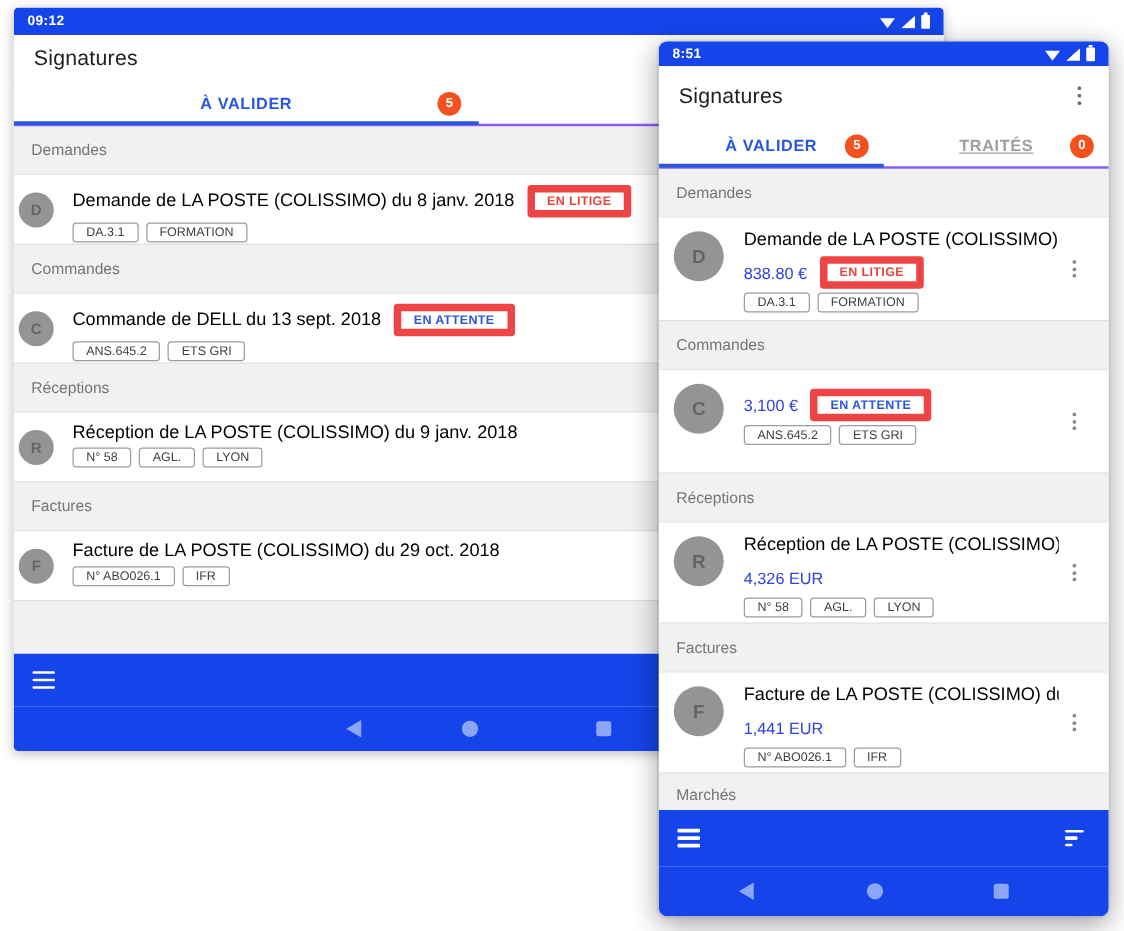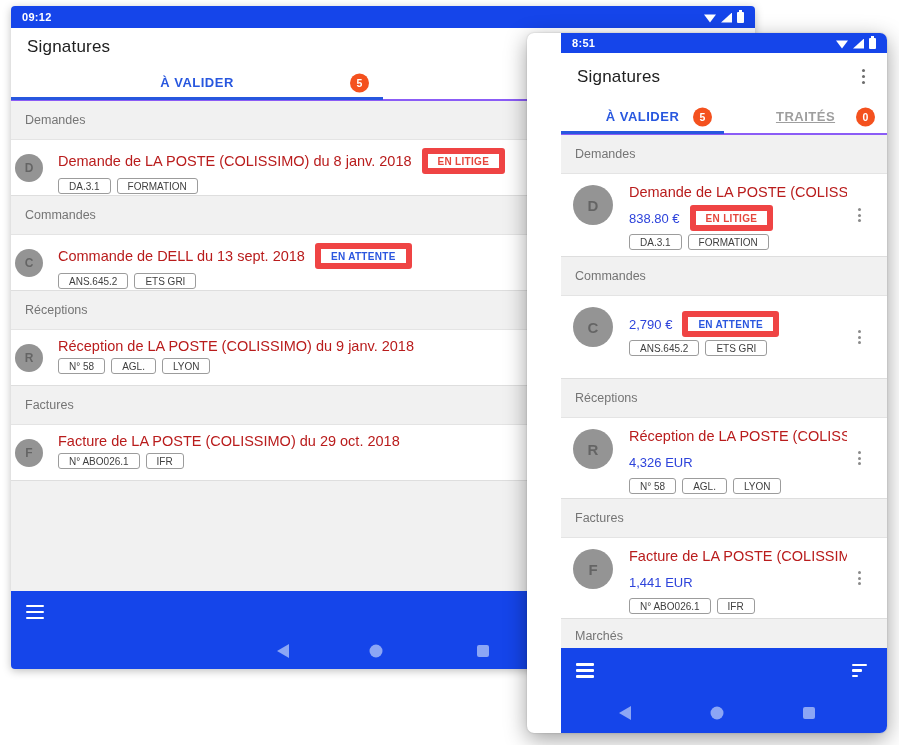--- a/index.html
+++ b/index.html
@@ -12,24 +12,24 @@
     --tab-blue:#2857DF;
     --badge:#F4511E;
     --amount:#2D43DB;
     --red:#E5473D;
     --chip-blue:#2A56DF;
     --nav-icon:#8CA6F5;
     --gray-bg:#F1F1F1;
   }
 
   .device { position:absolute; background:#fff; overflow:hidden; display:flex; flex-direction:column; }
-  #left-device  { left:11px; top:6px;  width:744px; height:663px; border-radius:4px;
+  #left-device  { left:11px; top:6px;  width:744px; height:595px; border-radius:4px;
                   box-shadow:0 2px 9px rgba(0,0,0,.25); z-index:1; }
   #right-device { left:527px; top:33px; width:360px; height:700px; border-radius:7px;
-                  box-shadow:0 6px 22px rgba(0,0,0,.38), 0 0 2px rgba(0,0,0,.2); z-index:2;padding-left:34px; }
+                  box-shadow:0 6px 22px rgba(0,0,0,.38), 0 0 2px rgba(0,0,0,.2); z-index:2; }
 
   
   .statusbar { background:var(--primary); color:#fff; display:flex; align-items:center;
                padding:0 11px; font-size:11px; font-weight:bold; letter-spacing:.3px; flex:none; }
   #left-device  .statusbar { height:22px; }
   #right-device .statusbar { height:20px; }
   .sb-spacer { flex:1; }
   .sb-icons { display:flex; align-items:flex-end; gap:5px; }
   .wifi    { width:12px; height:9px;  background:#fff; clip-path:polygon(0 12%,100% 12%,50% 100%); }
   .signal  { width:11px; height:10px; background:#fff; clip-path:polygon(100% 0,100% 100%,0 100%); }
@@ -69,21 +69,21 @@
   #right-device .card { padding:10px 40px 0 68px; }
   #right-device .card.h84 { height:84px; }
   #right-device .card.h82 { height:82px; }
 
   .avatar { position:absolute; border-radius:50%; background:#949494; color:rgba(0,0,0,.32);
             display:flex; align-items:center; justify-content:center; font-weight:bold; }
   #left-device  .avatar { left:4px; top:50%; transform:translateY(-50%); width:28px; height:28px; font-size:12px; }
   #right-device .avatar { left:12px; top:11px; width:40px; height:40px; font-size:15px; }
 
   .row1 { display:flex; align-items:center; gap:10px; }
-  .card-title { font-size:14.5px; color:#b91c1c; white-space:nowrap; overflow:hidden; }
+  .card-title { font-size:14.5px; color:#000000; white-space:nowrap; overflow:hidden; }
   .status-chip { border:6px solid #ef4444; border-radius:3px; padding:1.5px 10px;
                  font-size:10px; font-weight:bold; letter-spacing:.3px; white-space:nowrap; background:#fff; }
   .status-chip.red  { color:var(--red); }
   .status-chip.blue { color:var(--chip-blue); }
   .amount-row { display:flex; align-items:center; gap:10px; margin-top:8px; height:20px; }
   .amount { color:var(--amount); font-size:13px; }
   .tags { display:flex; gap:6px; margin-top:4px; }
   #right-device .tags { margin-top:6px; }
   .tag { border:1px solid #9c9c9c; border-radius:3px; padding:1.5px 10px; font-size:10px;
          color:#3f3f3f; background:#fff; white-space:nowrap; }
@@ -266,21 +266,21 @@
             <i></i>
             <i></i>
             <i></i>
           </span>
       </div>
 
       <div class="band">Commandes</div>
       <div class="card h84">
         <span class="avatar">C</span>
         <div class="amount-row">
-          <span class="amount">2,790 €</span>
+          <span class="amount">3,100 €</span>
           <span class="status-chip blue">EN ATTENTE</span>
         </div>
         <div class="tags">
           <span class="tag">ANS.645.2</span>
           <span class="tag">ETS GRI</span>
         </div>
         <span class="card-kebab">
             <i></i>
             <i></i>
             <i></i>

